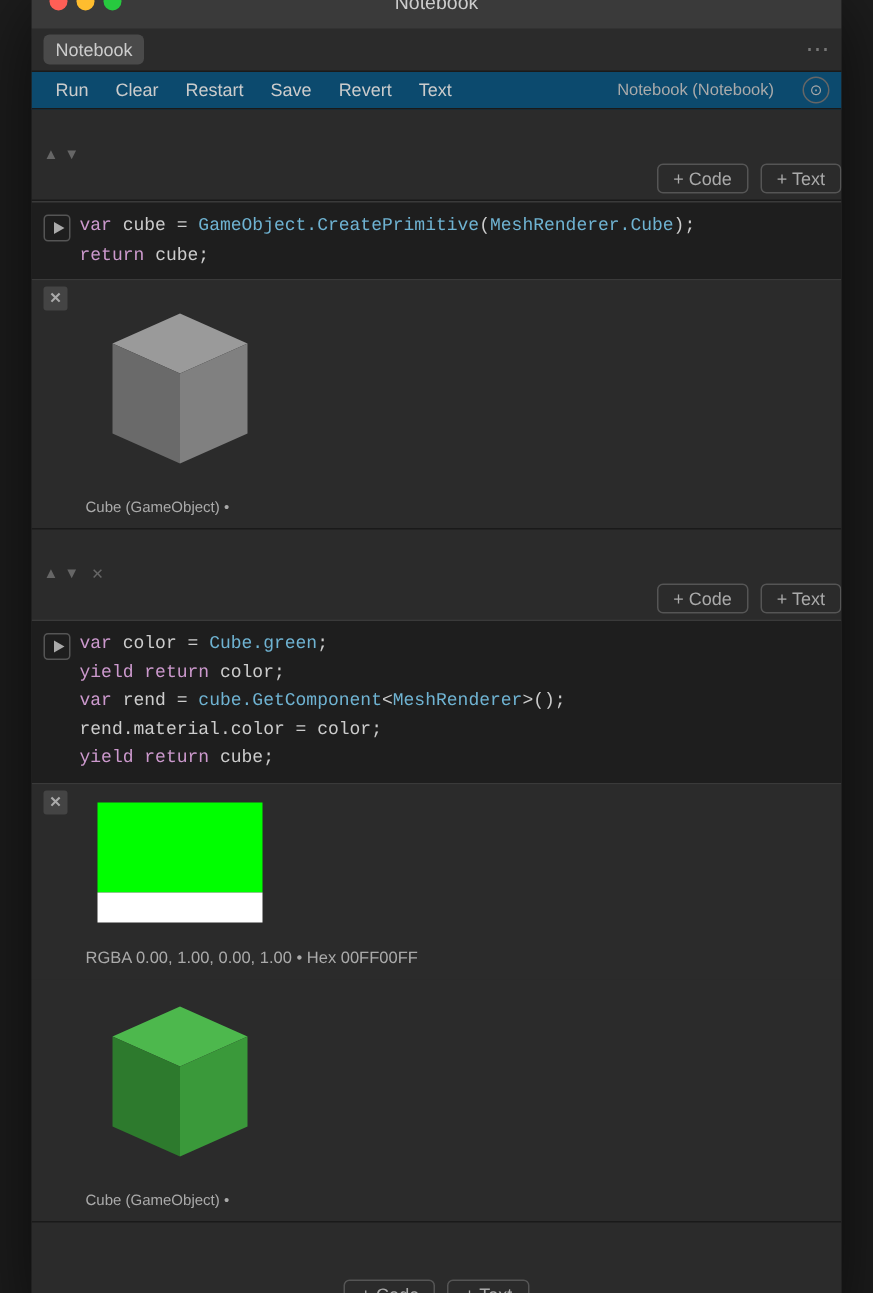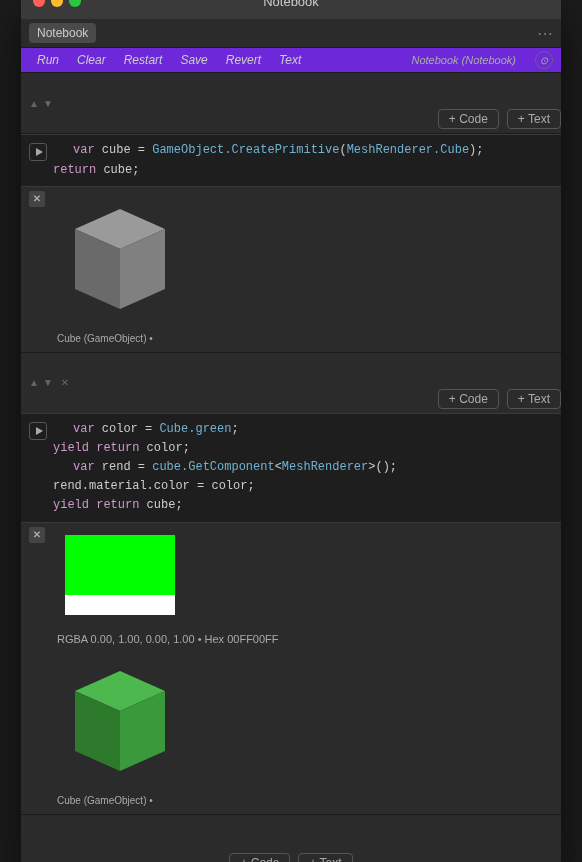--- a/index.html
+++ b/index.html
@@ -72,27 +72,26 @@
       border-radius: 50%;
       border: 1px solid #666;
       display: flex;
       align-items: center;
       justify-content: center;
       color: #aaa;
       font-size: 10px;
       cursor: pointer;
     }
     .menu-bar {
-      background: #6d28d9;
+      background: #0c4a6e;
       border-bottom: 1px solid #1a1a1a;
       display: flex;
       align-items: center;
       padding: 2px 8px;
       gap: 2px;
-      font-style: italic;
     }
     .menu-btn {
       color: #ccc;
       font-size: 12px;
       padding: 3px 8px;
       border-radius: 4px;
       cursor: pointer;
       background: transparent;
     }
     .add-bar {
@@ -149,21 +148,21 @@
       border-left: 7px solid #aaa;
       margin-left: 2px;
     }
     .code-text {
       font-family: 'Courier New', Courier, monospace;
       font-size: 12px;
       line-height: 1.6;
       color: #ccc;
       flex: 1;
     }
-    .kw { color: #cc99cd; margin-left: 20px; }
+    .kw { color: #cc99cd; }
     .fn { color: #6fb3d2; }
     .ret { color: #cc99cd; }
     .output-cell {
       background: #2b2b2b;
       padding: 8px 12px;
       position: relative;
       display: flex;
       flex-direction: column;
     }
     .output-close {

